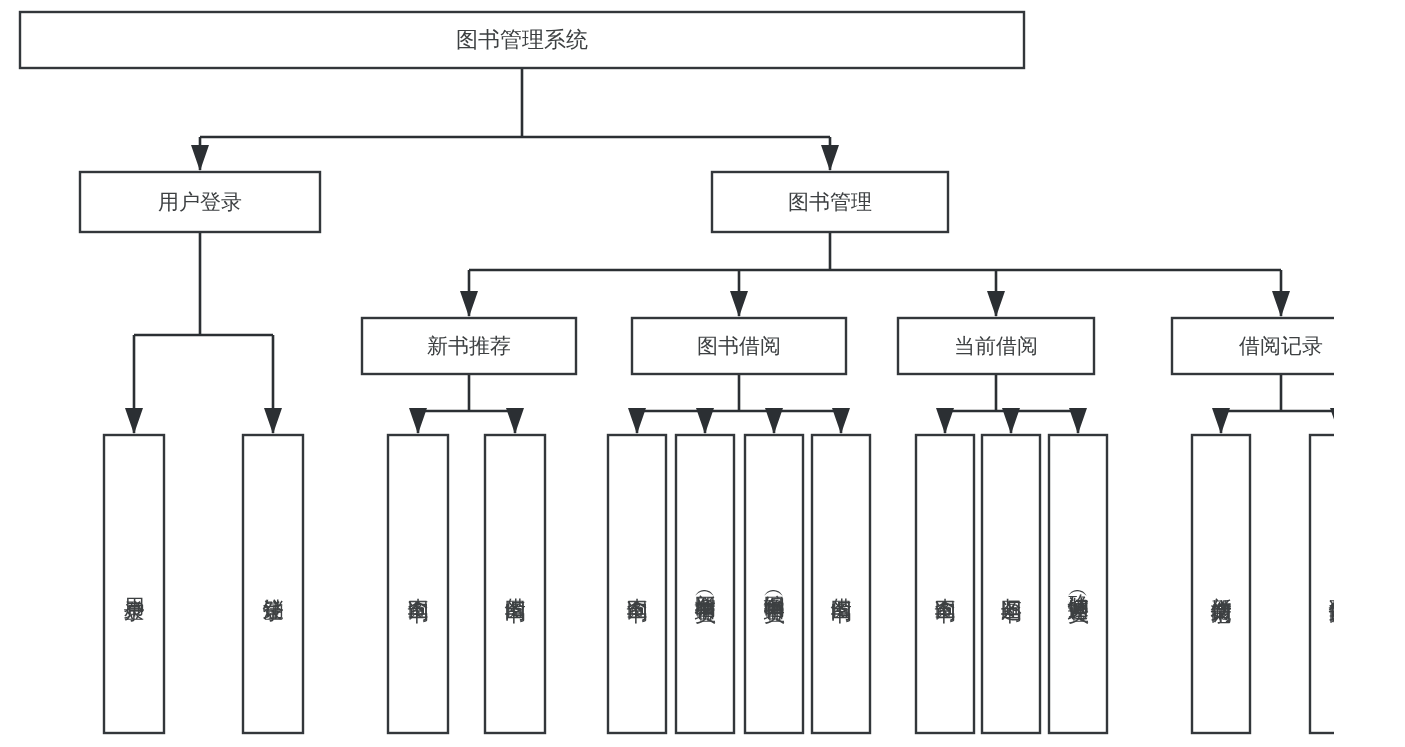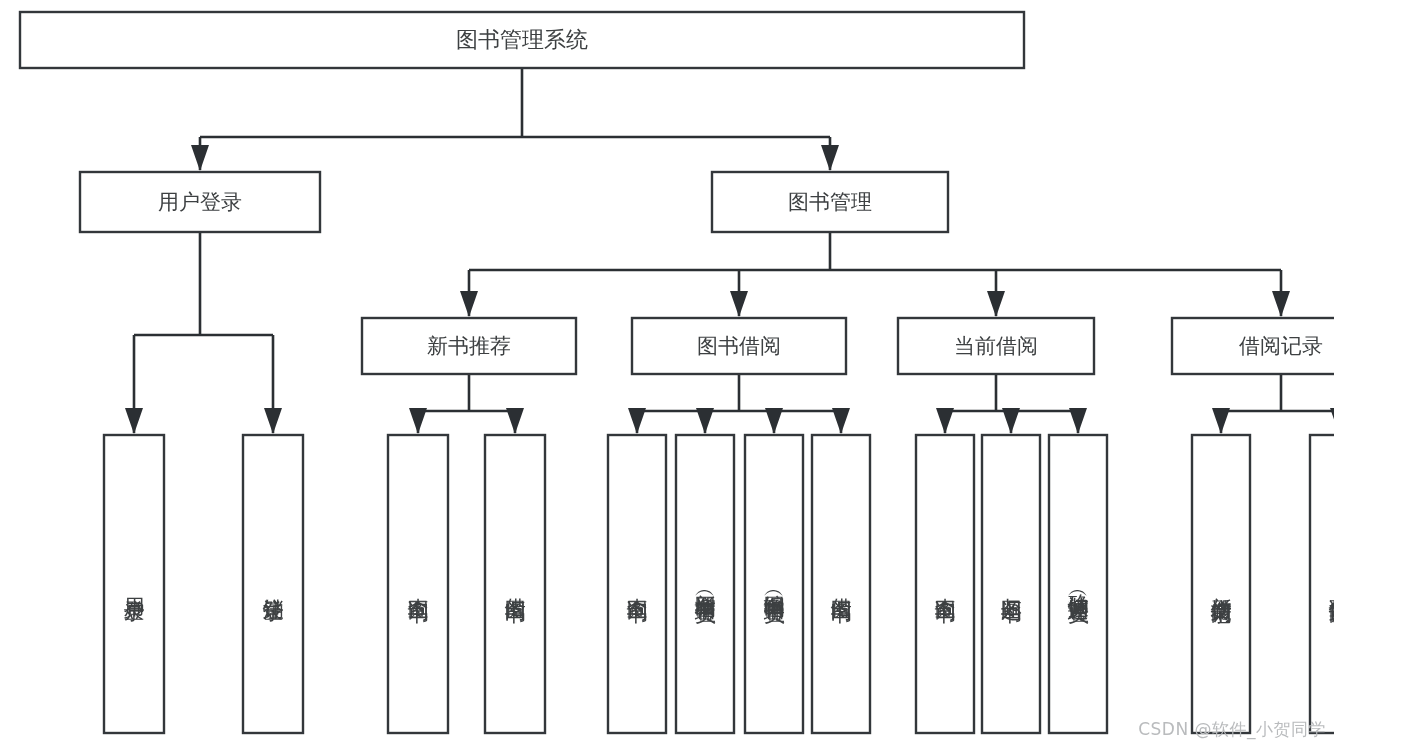--- a/index.html
+++ b/index.html
@@ -219,15 +219,14 @@
       <div class="leaf-label" style="left: 676px; top: 445px; width: 58px; height: 278px; display: flex; align-items: center; justify-content: center;">新增图书（管理员）</div>
       <div class="leaf-label" style="left: 745px; top: 445px; width: 58px; height: 278px; display: flex; align-items: center; justify-content: center;">编辑图书（管理员）</div>
       <div class="leaf-label" style="left: 812px; top: 445px; width: 58px; height: 278px; display: flex; align-items: center; justify-content: center;">借阅图书</div>
       <div class="leaf-label" style="left: 916px; top: 445px; width: 58px; height: 278px; display: flex; align-items: center; justify-content: center;">查询图书</div>
       <div class="leaf-label" style="left: 982px; top: 445px; width: 58px; height: 278px; display: flex; align-items: center; justify-content: center;">归还图书</div>
       <div class="leaf-label" style="left: 1049px; top: 445px; width: 58px; height: 278px; display: flex; align-items: center; justify-content: center;">确认归还（管理员）</div>
       <div class="leaf-label" style="left: 1192px; top: 445px; width: 58px; height: 278px; display: flex; align-items: center; justify-content: center;">新增借阅记录</div>
       <div class="leaf-label" style="left: 1310px; top: 445px; width: 58px; height: 278px; display: flex; align-items: center; justify-content: center;">查询借阅记录</div>
     </div>
 
-  <div class="watermark">CSDN @软件_小贺同学</div>
 
 </div>
 
 </body></html>

